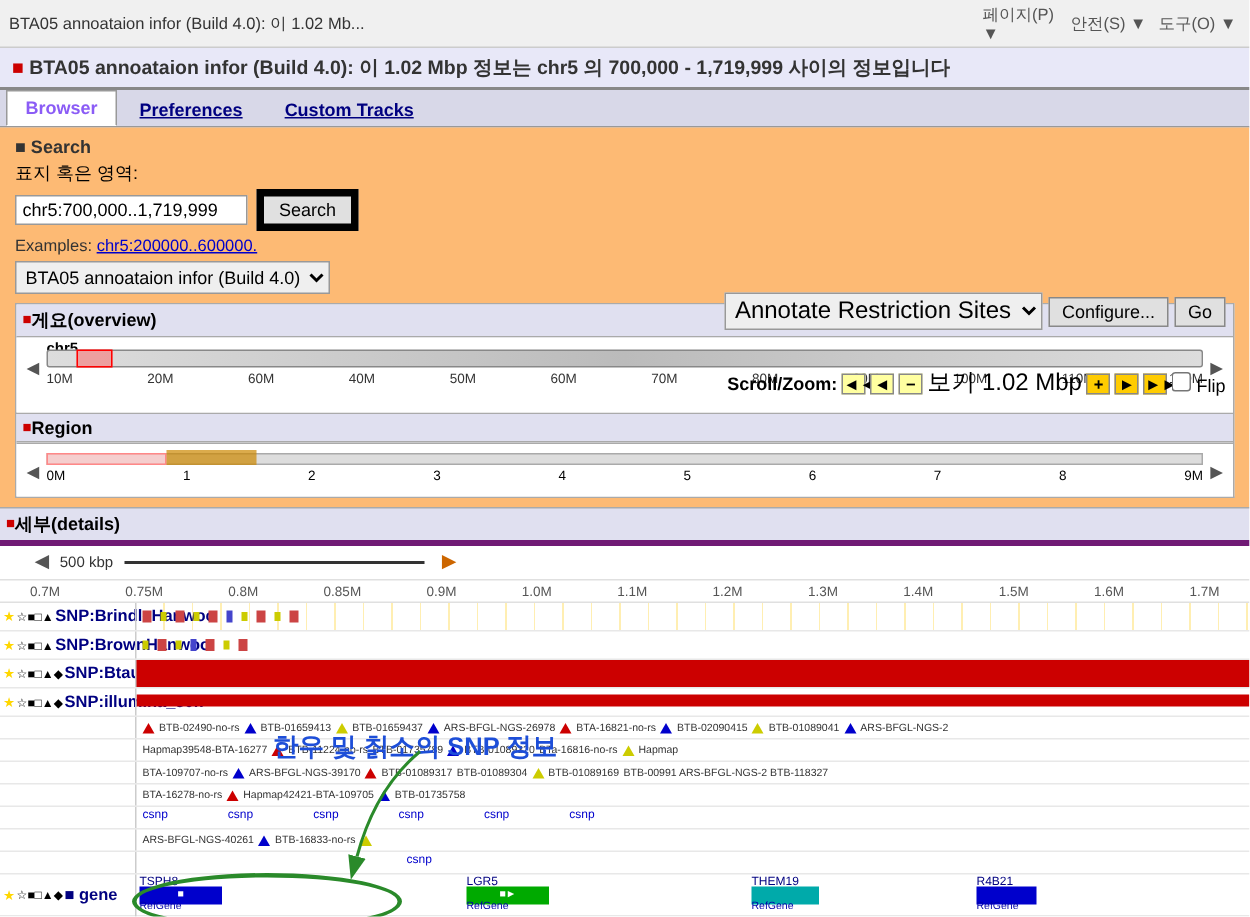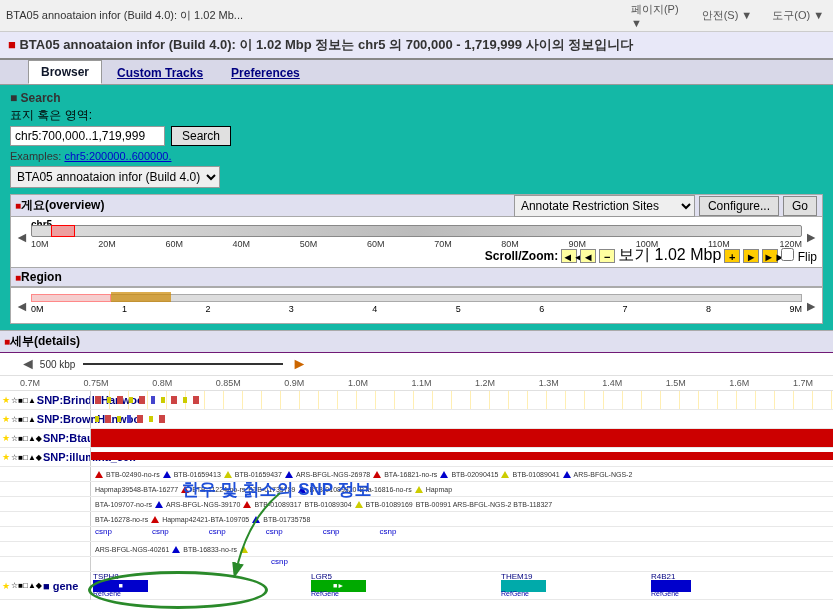--- a/index.html
+++ b/index.html
@@ -9,21 +9,21 @@
       background: #f0f0f0;
       border-bottom: 1px solid #ccc;
       padding: 2px 6px;
       display: flex;
       align-items: center;
       font-size: 11px;
       color: #333;
     }
     #title-bar span { flex: 1; }
 
-    #title-bar .nav-icons { display: flex; gap: 16px; align-items: center; font-size: 11px; color: #555; }
+    #title-bar .nav-icons { display: flex; gap: 4px; align-items: center; font-size: 11px; color: #555; }
 
     #page-header {
       background: #e8e8f8;
       border-bottom: 2px solid #888;
       padding: 4px 8px;
       font-size: 13px;
       font-weight: bold;
       color: #333;
     }
     #page-header::before { content: "■ "; color: #cc0000; }
@@ -44,28 +44,27 @@
       color: #000080;
       border: 1px solid transparent;
       border-bottom: none;
       background: transparent;
       text-decoration: underline;
     }
     .tab.active {
       background: #fff;
       border: 1px solid #999;
       border-bottom: 1px solid #fff;
-      color: #0f172a;
+      color: #8b5cf6;
       text-decoration: none;
-      margin-left: 24px;
     }
 
     #main-content {
       padding: 6px 10px;
-      background: #14b8a6;
+      background: #fdba74;
     }
 
     .section-label {
       font-weight: bold;
       font-size: 12px;
       margin-bottom: 2px;
       color: #333;
     }
 
     .search-row {
@@ -77,37 +76,37 @@
     .search-input {
       border: 1px solid #999;
       padding: 2px 4px;
       font-size: 12px;
       width: 155px;
     }
     .search-button {
       padding: 2px 10px;
       font-size: 12px;
       background: #e0e0e0;
-      border: 1px solid #000000;
+      border: 5px solid #000000;
       cursor: pointer;
     }
 
     .annotate-row {
       display: flex;
       align-items: center;
       gap: 4px;
       position: absolute;
       right: 16px;
       top: 110px;
     }
     .annotate-select {
-      font-size: 12px;
+      font-size: 16px;
       padding: 2px;
       border: 1px solid #999;
-      width: 181px;
+      width: 212px;
     }
     .configure-button, .go-button {
       padding: 2px 8px;
       font-size: 12px;
       background: #e0e0e0;
       border: 1px solid #888;
       cursor: pointer;
     }
 
     .examples-text { font-size: 11px; color: #333; margin-bottom: 4px; }
@@ -246,21 +245,21 @@
       border: 1px solid #f88;
     }
 
     .details-section {
       margin-top: 0;
     }
     .details-header {
       display: flex;
       align-items: center;
       background: #e0e0f0;
-      border-bottom: 1px solid #701a75;
+      border-bottom: 4px solid #701a75;
       border-top: 1px solid #aaa;
       padding: 2px 4px;
       font-weight: bold;
       font-size: 12px;
     }
     .details-header::before { content: "■ "; color: #cc0000; font-size: 10px; }
 
     .details-body {
       background: #fff;
       position: relative;
@@ -467,22 +466,22 @@
     <span>도구(O) ▼</span>
   </div>
 </div>
 
 <div id="page-header">
   <span>BTA05 annoataion infor (Build 4.0): 이 1.02 Mbp 정보는 chr5 의 700,000 - 1,719,999 사이의 정보입니다</span>
 </div>
 
 <div id="tab-bar">
   <div class="tab active">Browser</div>
+  <div class="tab">Preferences</div>
   <div class="tab">Custom Tracks</div>
-  <div class="tab">Preferences</div>
 </div>
 
 <div style="position:relative;">
   <div id="main-content">
 
     <div style="margin-bottom:4px;">
       <div class="section-label">■ Search</div>
       <div style="font-size:12px; margin-bottom:2px;">표지 혹은 영역:</div>
       <div class="search-row">
         <input type="text" class="search-input" value="chr5:700,000..1,719,999" style="">

